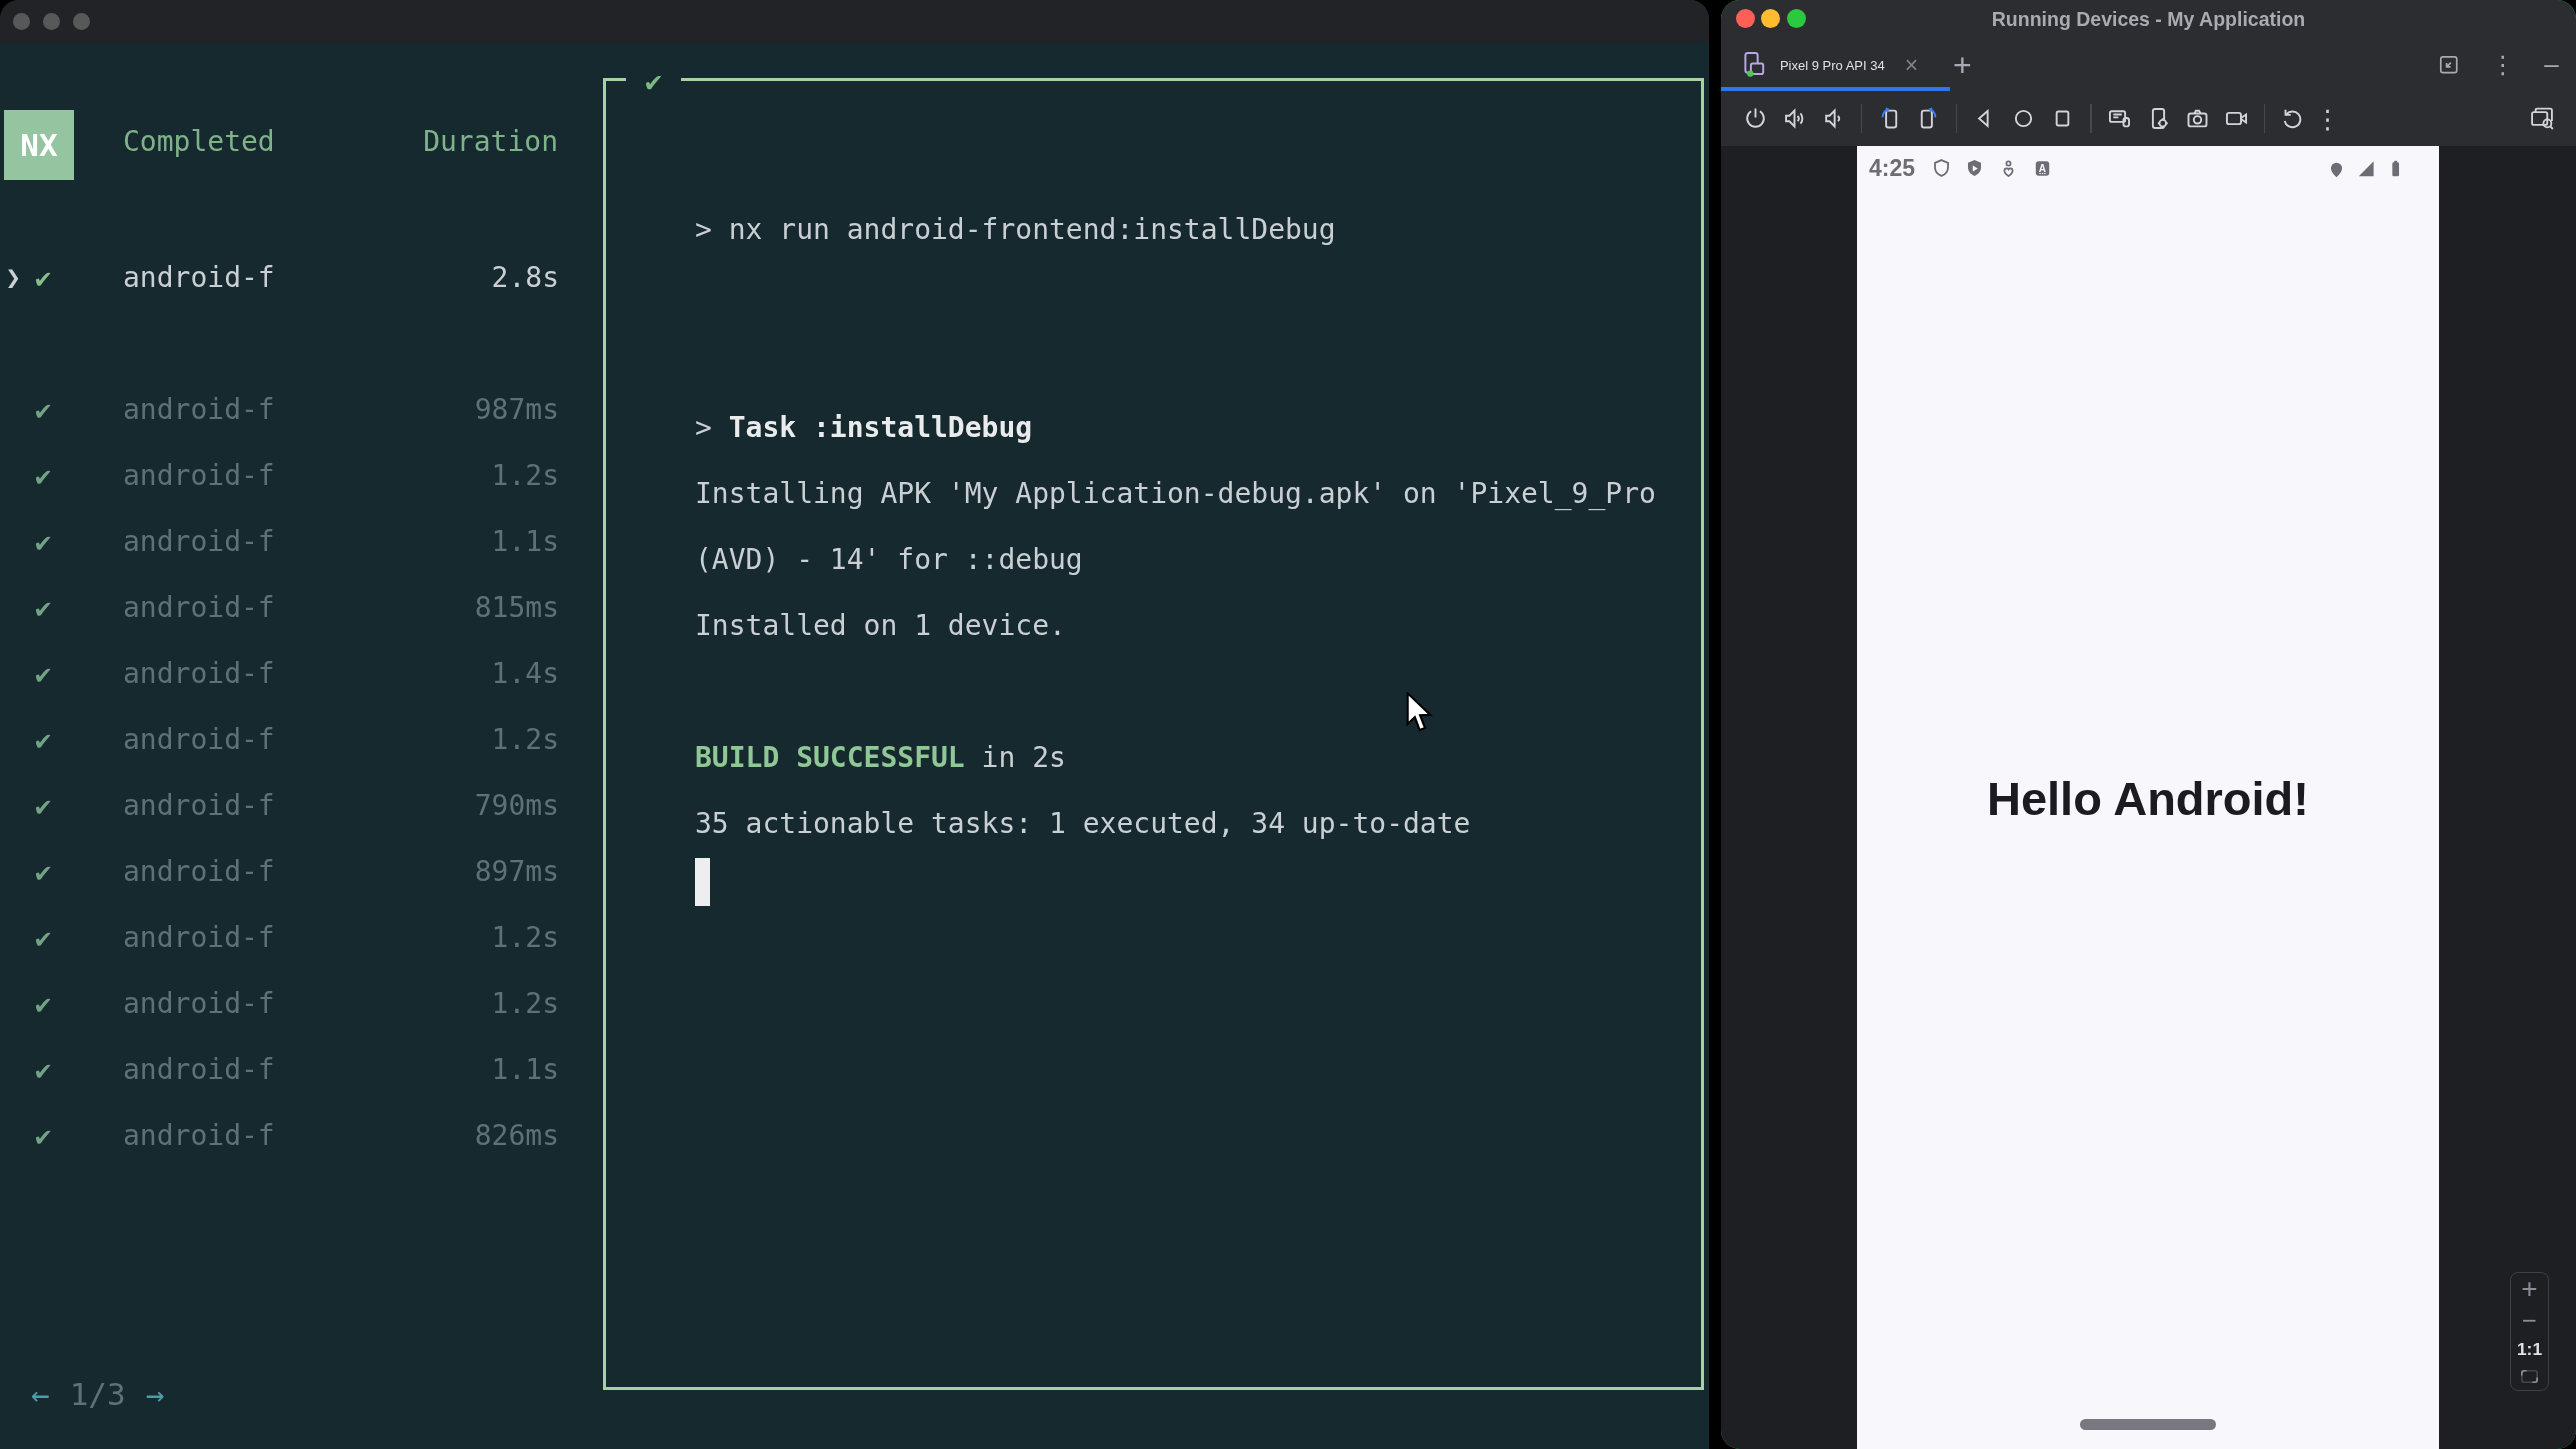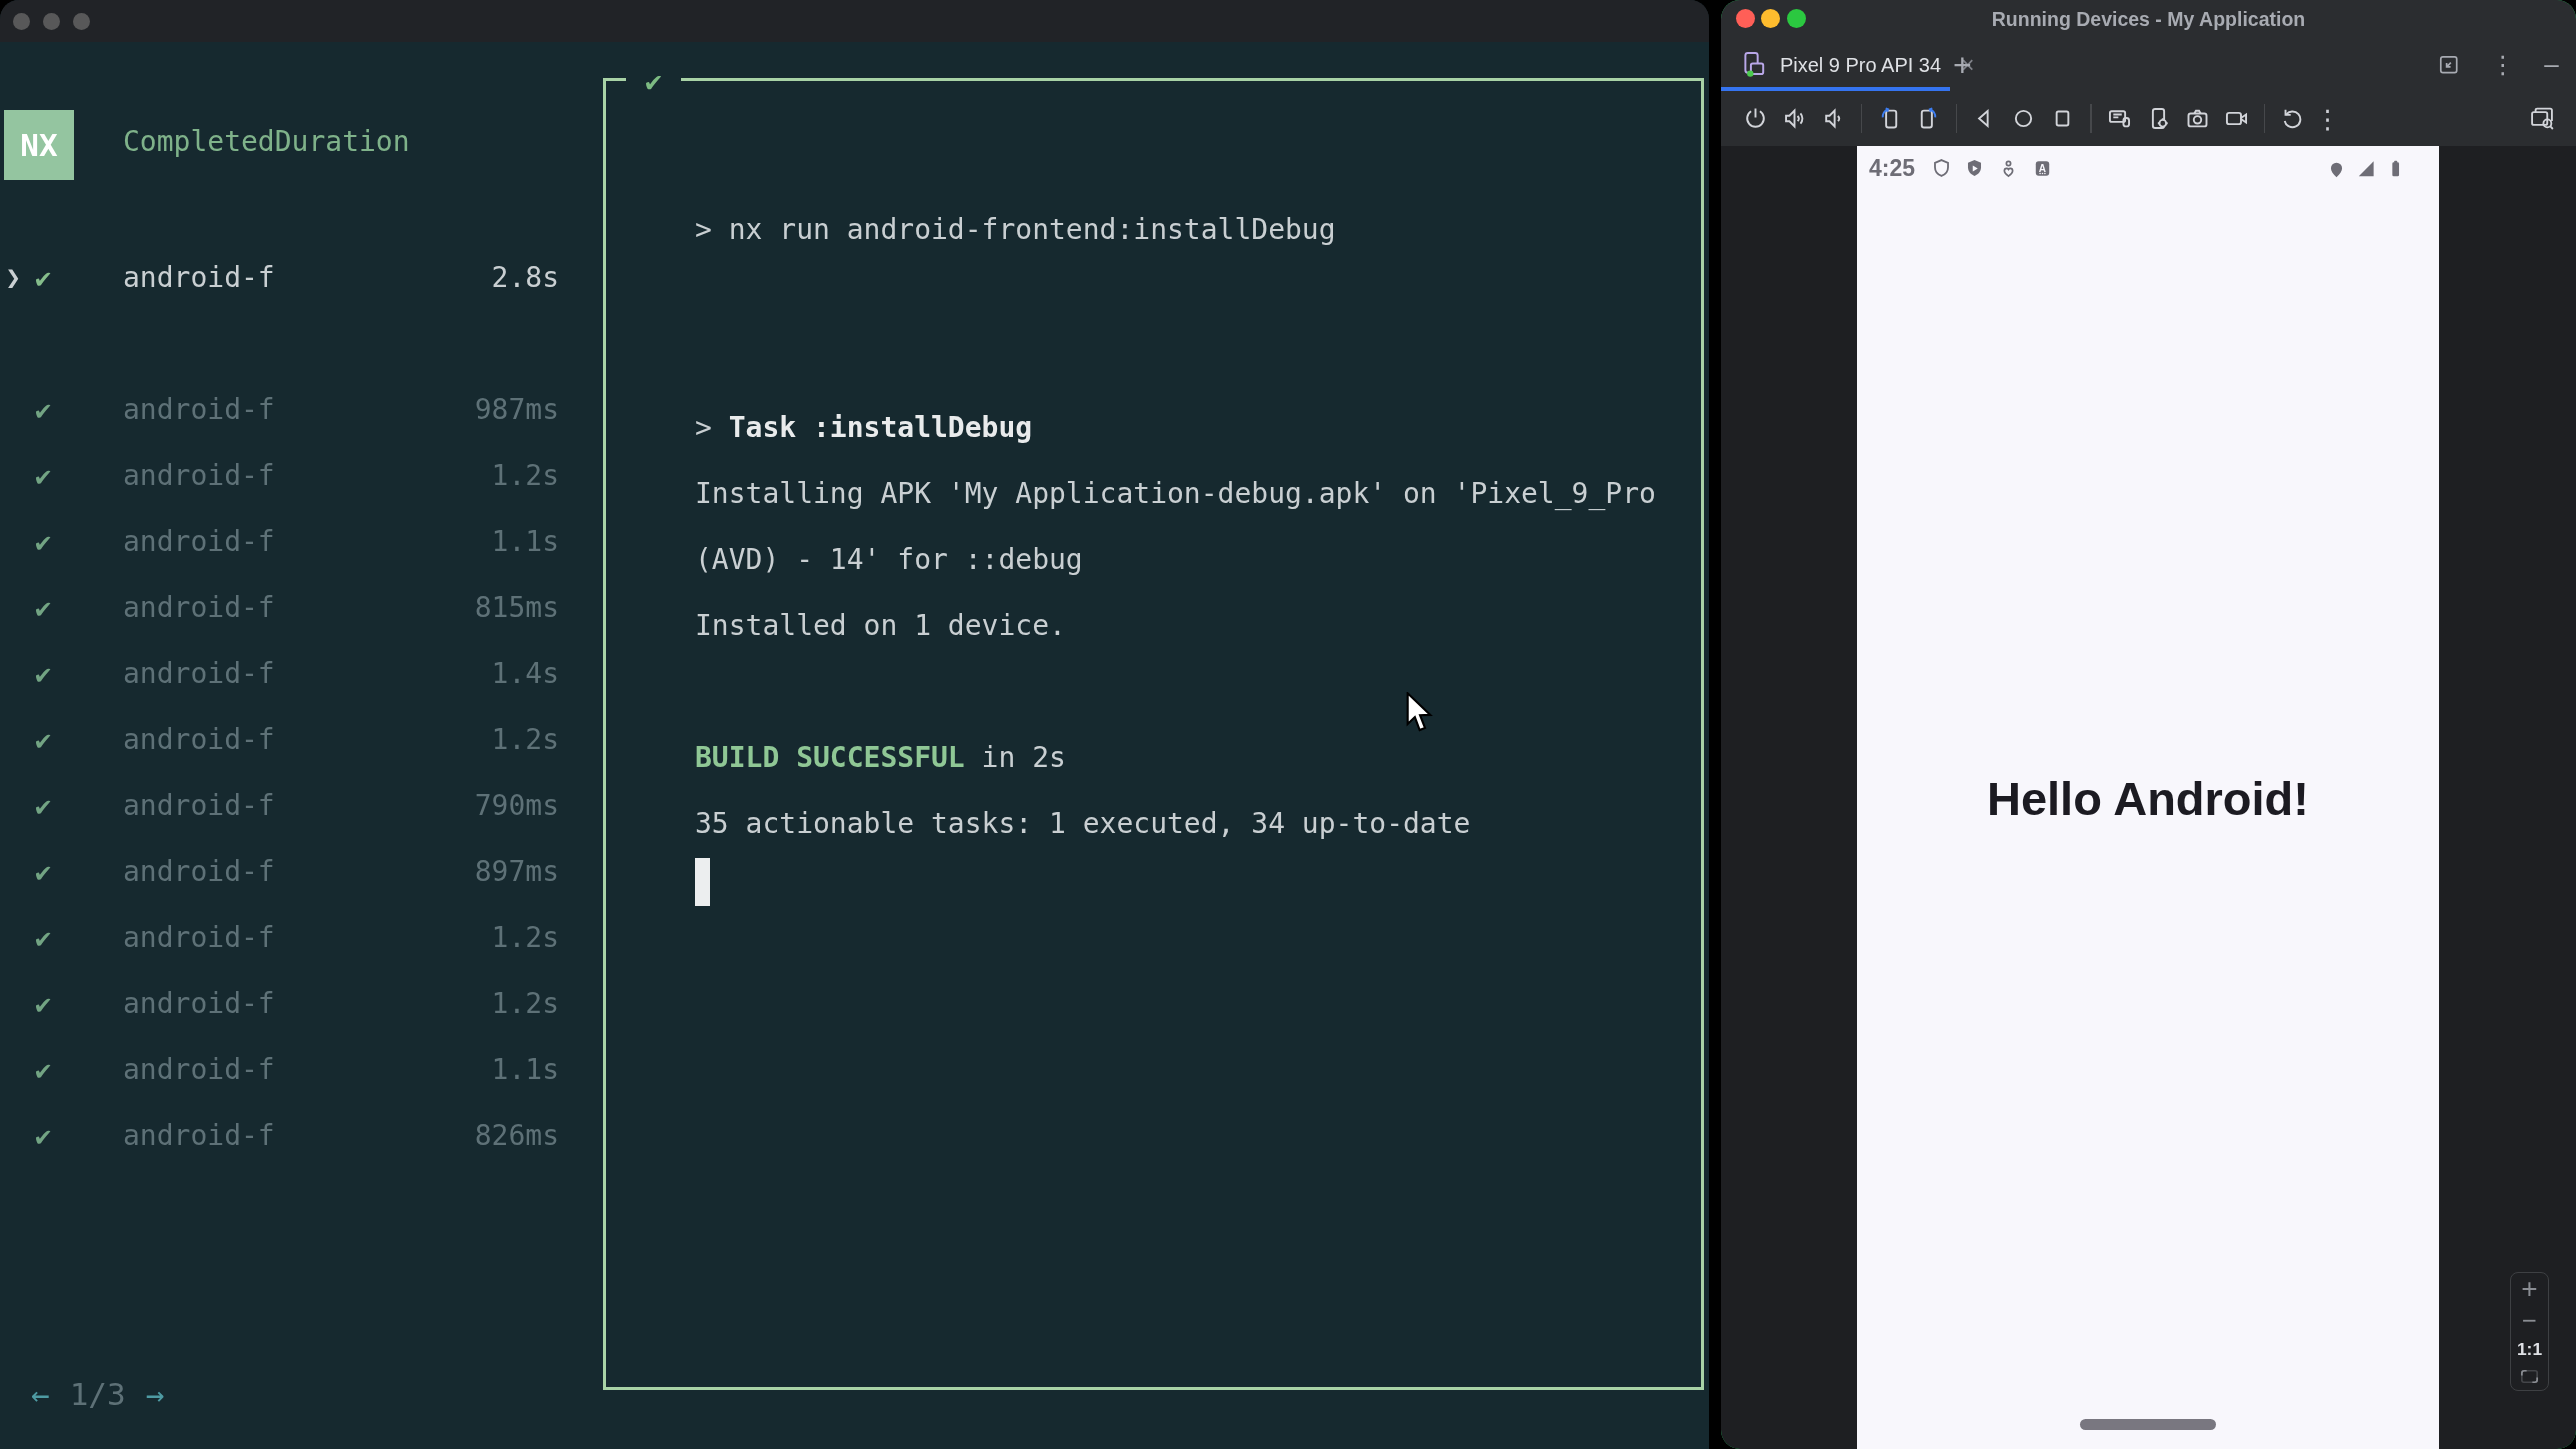--- a/index.html
+++ b/index.html
@@ -8,21 +8,21 @@
 
   
   .left-window{position:absolute;left:0;top:0;width:1709px;height:1449px;background:#16292F;
     border-radius:19px 19px 0 0;}
   .lw-titlebar{position:absolute;left:0;top:0;width:100%;height:42px;background:#212327;
     border-radius:19px 19px 0 0;}
   .lw-dot{position:absolute;top:12.7px;width:17px;height:17px;border-radius:50%;background:#585859;}
 
   .nx-badge{position:absolute;left:4px;top:110px;width:70px;height:70px;background:#94C5A0;
     color:#FFFFFF;font-weight:bold;font-size:31px;display:flex;align-items:center;justify-content:center;}
-  .col-headers{position:absolute;left:123px;top:125px;width:435px;display:flex;
+  .col-headers{position:absolute;left:123px;top:125px;width:435px;display:flex;justify-content:space-between;
     color:#7FB28A;font-size:28px;}
   .task-list{position:absolute;left:0;top:244px;width:604px;}
   .task-row{position:relative;height:66px;font-size:28px;color:#5E7177;}
   .task-row.selected{color:#C9CFD2;margin-bottom:66px;}
   .task-row .chev{position:absolute;left:5.4px;top:50%;transform:translateY(-50%);color:#C9CFD2;font-size:25.5px;}
   .task-row .check{position:absolute;left:35px;top:50%;transform:translateY(-50%);color:#72A483;font-size:27px;}
   .task-row.selected .check{color:#85BD8B;}
   .task-row .name{position:absolute;left:123px;top:50%;transform:translateY(-50%);}
   .task-row .dur{position:absolute;right:45px;top:50%;transform:translateY(-50%);}
   .pagination{position:absolute;left:31px;top:1369px;height:50px;display:flex;align-items:center;gap:20px;font-size:31px;}
@@ -45,21 +45,21 @@
 
   
   .right-window{position:absolute;left:1721px;top:0;width:855px;height:1449px;background:#22c55e;
     border-radius:19px;overflow:hidden;}
   .rw-titlebar{position:absolute;left:0;top:0;width:100%;height:38px;background:#2B2D30;
     display:flex;align-items:center;justify-content:center;}
   .tl-dot{position:absolute;top:9.4px;width:19px;height:19px;border-radius:50%;}
   .rw-title{color:#A8ABB2;font-family:"Liberation Sans",sans-serif;font-weight:bold;font-size:19.5px;}
   .rw-tabbar{position:absolute;left:0;top:38px;width:100%;height:54px;background:#2B2D30;}
   .tab{position:absolute;left:0;top:0;height:54px;display:flex;align-items:center;padding-left:17.4px;gap:12px;cursor:pointer;}
-  .tab-label{color:#DFE1E5;font-family:"Liberation Sans",sans-serif;font-size:20px;}
+  .tab-label{color:#DFE1E5;font-family:"Liberation Sans",sans-serif;font-size:13px;}
   .tab-close{color:#80838A;font-family:"Liberation Sans",sans-serif;font-size:23px;margin-left:8px;}
   .tab-add{position:absolute;left:232px;top:50%;transform:translateY(-50%);color:#A8ABB2;
     font-family:"Liberation Sans",sans-serif;font-size:32px;font-weight:200;}
   .tab-underline{position:absolute;left:0;bottom:0;width:229px;height:4.7px;background:#3574F0;}
   .tabbar-right{position:absolute;right:17.4px;top:0;height:54px;display:flex;align-items:center;gap:29.5px;color:#A8ABB2;}
   .tabbar-right .glyph{font-size:24px;}
   .rw-toolbar{position:absolute;left:0;top:91px;width:100%;height:55px;background:#2B2D30;
     display:flex;align-items:center;padding-left:14.8px;box-sizing:border-box;}
   .tb-btn{width:39px;height:39px;display:flex;align-items:center;justify-content:center;cursor:pointer;}
   .tb-sep{width:1.3px;height:29.5px;background:#46484B;margin:0 8px;}

